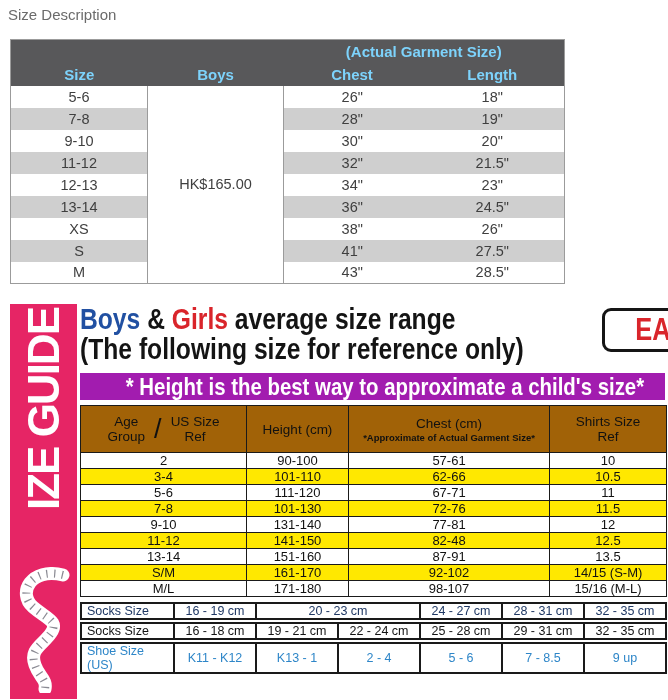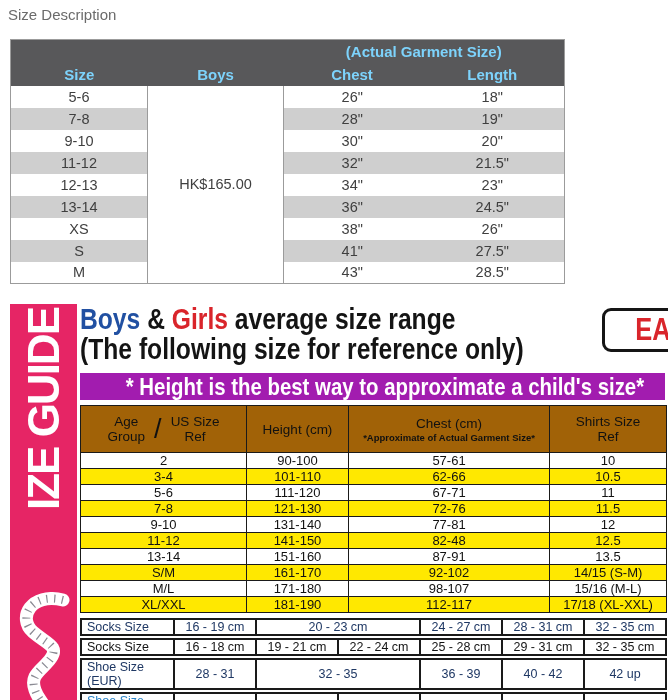--- a/index.html
+++ b/index.html
@@ -206,21 +206,21 @@
             <td>10.5</td>
           </tr>
         <tr>
             <td>5-6</td>
             <td>111-120</td>
             <td>67-71</td>
             <td>11</td>
           </tr>
         <tr>
             <td>7-8</td>
-            <td>121-130</td>
+            <td>101-130</td>
             <td>72-76</td>
             <td>11.5</td>
           </tr>
         <tr>
             <td>9-10</td>
             <td>131-140</td>
             <td>77-81</td>
             <td>12</td>
           </tr>
         <tr>
@@ -239,26 +239,20 @@
             <td>S/M</td>
             <td>161-170</td>
             <td>92-102</td>
             <td>14/15 (S-M)</td>
           </tr>
         <tr>
             <td>M/L</td>
             <td>171-180</td>
             <td>98-107</td>
             <td>15/16 (M-L)</td>
-          </tr>
-        <tr>
-            <td>XL/XXL</td>
-            <td>181-190</td>
-            <td>112-117</td>
-            <td>17/18 (XL-XXL)</td>
           </tr>
       </tbody>
     </table>
 
     <div class="foot-tables">
 
       <table class="foot-table navy">
         <colgroup>
             <col style="width:93px">
             <col style="width:82px">
@@ -296,41 +290,20 @@
           <td>16 - 18 cm</td>
           <td>19 - 21 cm</td>
           <td>22 - 24 cm</td>
           <td>25 - 28 cm</td>
           <td>29 - 31 cm</td>
           <td>32 - 35 cm</td>
         </tr>
       </tbody>
         </table>
 
-      <table class="foot-table navy">
-        <colgroup>
-            <col style="width:93px">
-            <col style="width:82px">
-            <col style="width:82px">
-            <col style="width:82px">
-            <col style="width:82px">
-            <col style="width:82px">
-            <col style="width:82px">
-          </colgroup>
-        <tbody>
-            <tr>
-          <td class="label">Shoe Size (EUR)</td>
-          <td>28 - 31</td>
-          <td colspan="2">32 - 35</td>
-          <td>36 - 39</td>
-          <td>40 - 42</td>
-          <td>42 up</td>
-        </tr>
-      </tbody>
-        </table>
 
       <table class="foot-table ltblue">
         <colgroup>
             <col style="width:93px">
             <col style="width:82px">
             <col style="width:82px">
             <col style="width:82px">
             <col style="width:82px">
             <col style="width:82px">
             <col style="width:82px">

